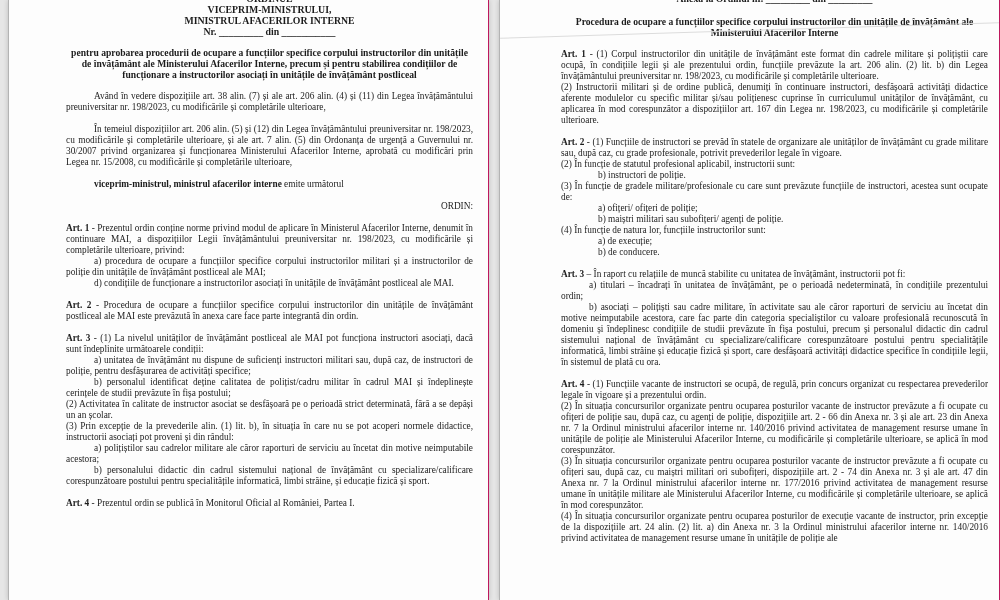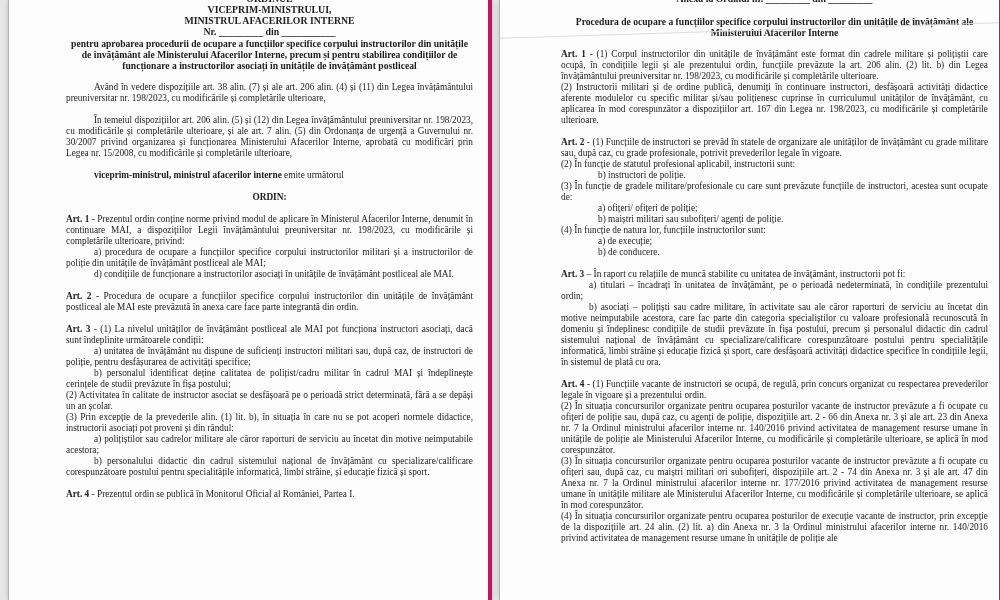--- a/index.html
+++ b/index.html
@@ -1,33 +1,33 @@
 <!DOCTYPE html>
 <html lang="ro"><head>
 <meta charset="utf-8">
 <style>
   html,body{margin:0;padding:0;background:#e6e6e6;}
   .canvas{position:relative;width:1000px;height:600px;overflow:hidden;
           background:#e6e6e6;font-family:"Liberation Serif", serif;color:#1c1c1c;}
   .page{position:absolute;top:0;height:600px;background:#fdfdfd;overflow:hidden;
-        border-left:1px solid #b3b3b3;border-right:4px solid #be185d;
+        border-left:1px solid #b3b3b3;border-right:1px solid #be185d;
         box-shadow:0 0 5px rgba(0,0,0,.18);}
   .page-left{left:8px;width:479px;}
   .page-right{left:499px;width:487px;padding-left:12px;}
   .content{font-size:9.3px;line-height:11px;text-align:justify;
            -webkit-hyphens:auto;hyphens:auto;}
   .page-left .content{margin:-7px 15px 0 57px;}
   .page-right .content{margin:-7px 11px 0 49px;}
   p{margin:0;}
   .center{text-align:center;}
   .right-align{text-align:right;}
-  .bold{font-weight:bold;}
+  .bold{font-weight:normal;text-align:right;}
   .head{font-weight:bold;text-align:center;font-size:9.8px;line-height:11px;}
   .title{font-weight:bold;text-align:center;font-size:9.6px;line-height:11px;
-         margin-top:1px;}
+         margin-top:10px;}
   .indent{text-indent:28px;}
   .indent2{text-indent:37px;}
   .gap{margin-top:11px;}
   .gap-lg{margin-top:12px;}
   .scan-line{position:absolute;left:0;width:100%;height:1px;background:#dcdcdc;
              top:30px;transform:rotate(-1.8deg);}
 </style>
 </head>
 <body>
 

